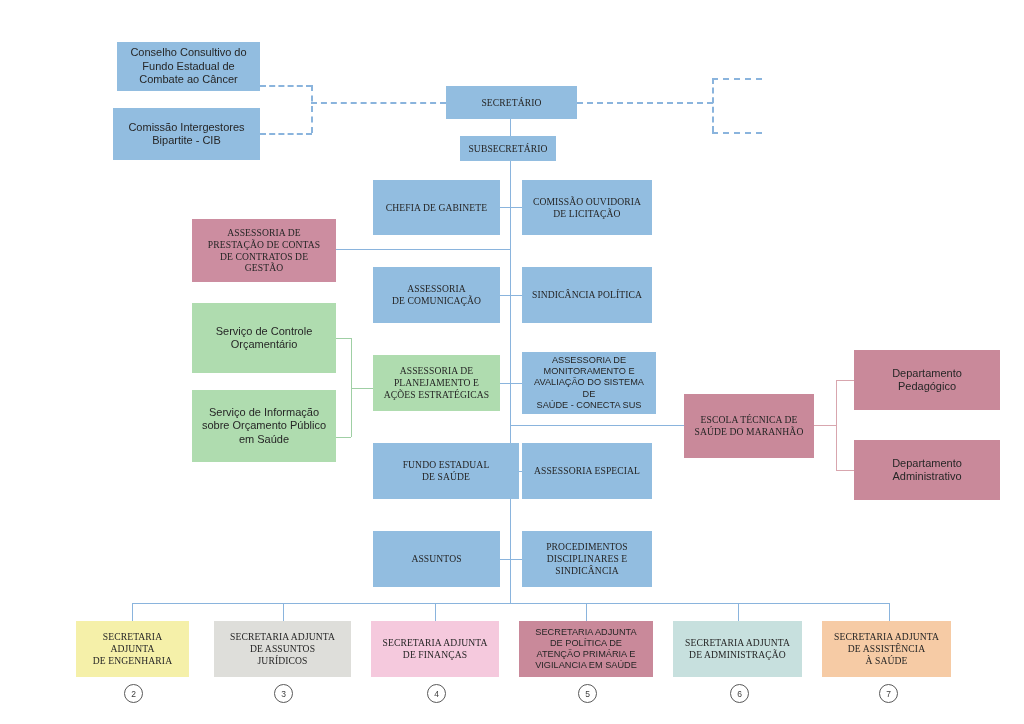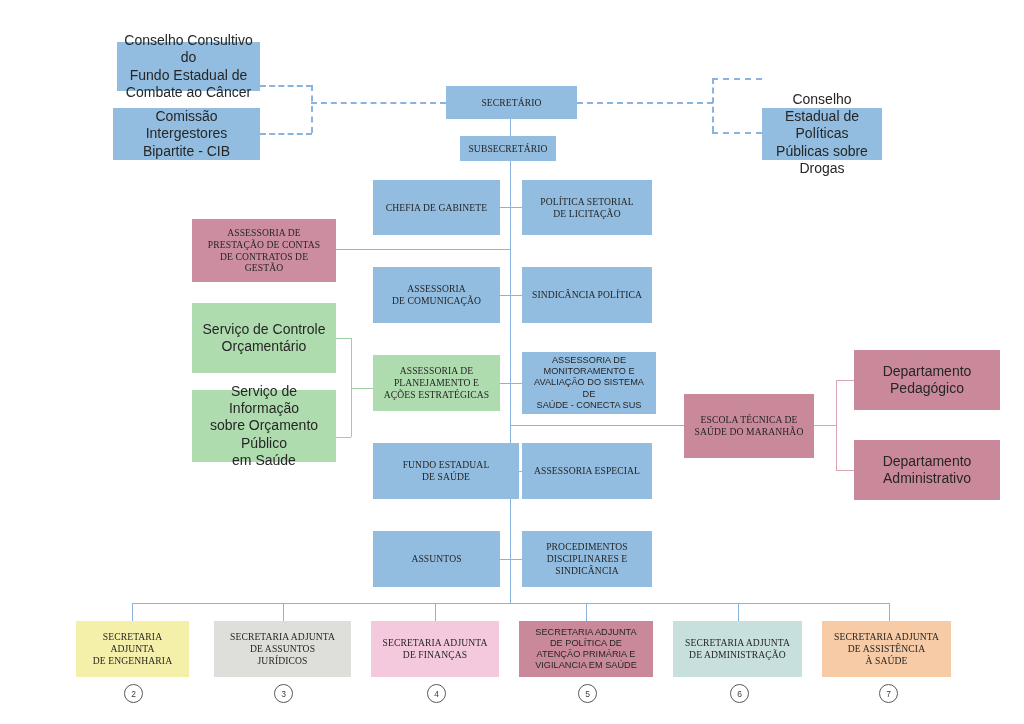--- a/index.html
+++ b/index.html
@@ -43,21 +43,21 @@
     position:absolute;
     width:17px;height:17px;
     border:1px solid #595959;
     border-radius:50%;
     display:flex;align-items:center;justify-content:center;
     font-size:8.5px;color:#3d3d3d;
     background:#fff;
     z-index:4;
   }
   .t-cap{font-size:9.6px;letter-spacing:.1px;font-family:Liberation Serif, serif;}
-  .t-mix{font-size:14px;}
+  .t-mix{font-size:11px;}
   .t-small{font-size:9.2px;}
 </style>
 </head>
 <body>
 
 <div id="chart">
 
   <div class="line dash-v" style="left:311px;top:85px;height:48px;"></div>
   <div class="line dash-h" style="left:260px;top:85px;width:52px;"></div>
   <div class="line dash-h" style="left:260px;top:133px;width:52px;"></div>
@@ -105,38 +105,35 @@
   <div class="line v-rose" style="left:836px;top:380px;height:90px;"></div>
   <div class="line h-rose" style="left:836px;top:380px;width:18px;"></div>
   <div class="line h-rose" style="left:836px;top:470px;width:18px;"></div>
 
   <div class="node t-mix" style="left:117px;top:42px;width:143px;height:49px;background:#92bde0;">Conselho Consultivo do
 Fundo Estadual de
 Combate ao Câncer</div>
   <div class="node t-mix" style="left:113px;top:108px;width:147px;height:52px;background:#92bde0;">Comissão Intergestores
 Bipartite - CIB</div>
 
-  <div class="node t-mix" style="left:762px;top:108px;width:120px;height:52px;background:#92bde0;">Conselho Estadual de
-Políticas Públicas sobre
-Drogas</div>
 
   <div class="node t-cap" style="left:446px;top:86px;width:131px;height:33px;background:#92bde0;">SECRETÁRIO</div>
   <div class="node t-cap" style="left:460px;top:136px;width:96px;height:25px;background:#92bde0;">SUBSECRETÁRIO</div>
 
   <div class="node t-cap" style="left:373px;top:180px;width:127px;height:55px;background:#92bde0;">CHEFIA DE GABINETE</div>
   <div class="node t-cap" style="left:373px;top:267px;width:127px;height:56px;background:#92bde0;">ASSESSORIA
 DE COMUNICAÇÃO</div>
   <div class="node t-cap" style="left:373px;top:355px;width:127px;height:56px;background:#afdcaf;">ASSESSORIA DE
 PLANEJAMENTO E
 AÇÕES ESTRATÉGICAS</div>
   <div class="node t-cap" style="left:373px;top:443px;width:146px;height:56px;background:#92bde0;">FUNDO ESTADUAL
 DE SAÚDE</div>
   <div class="node t-cap" style="left:373px;top:531px;width:127px;height:56px;background:#92bde0;">ASSUNTOS</div>
 
-  <div class="node t-cap" style="left:522px;top:180px;width:130px;height:55px;background:#92bde0;">POLÍTICA SETORIAL
+  <div class="node t-cap" style="left:522px;top:180px;width:130px;height:55px;background:#92bde0;">COMISSÃO OUVIDORIA
 DE LICITAÇÃO</div>
   <div class="node t-cap" style="left:522px;top:267px;width:130px;height:56px;background:#92bde0;">SINDICÂNCIA POLÍTICA</div>
   <div class="node t-small" style="left:522px;top:352px;width:134px;height:62px;background:#92bde0;">ASSESSORIA DE
 MONITORAMENTO E
 AVALIAÇÃO DO SISTEMA DE
 SAÚDE - CONECTA SUS</div>
   <div class="node t-cap" style="left:522px;top:443px;width:130px;height:56px;background:#92bde0;">ASSESSORIA ESPECIAL</div>
   <div class="node t-cap" style="left:522px;top:531px;width:130px;height:56px;background:#92bde0;">PROCEDIMENTOS
 DISCIPLINARES E
 SINDICÂNCIA</div>

